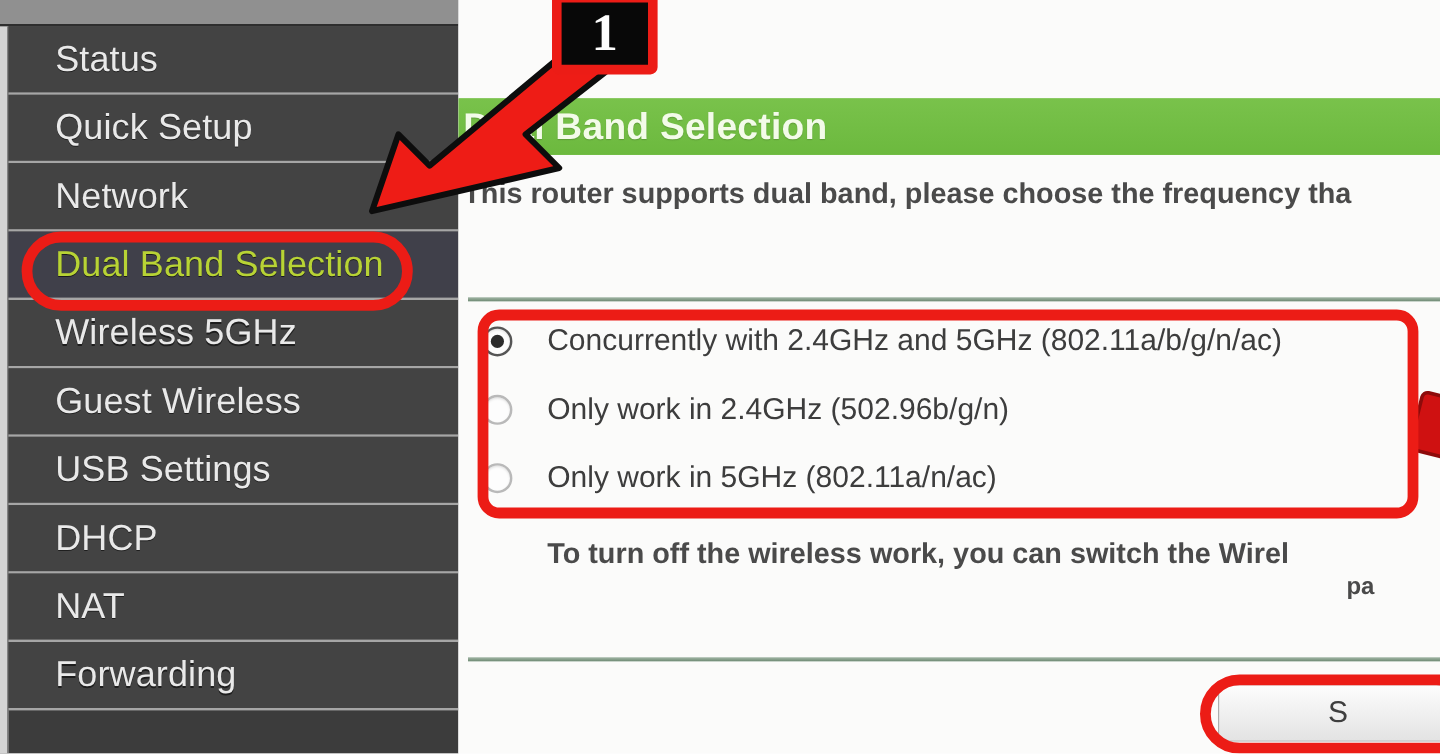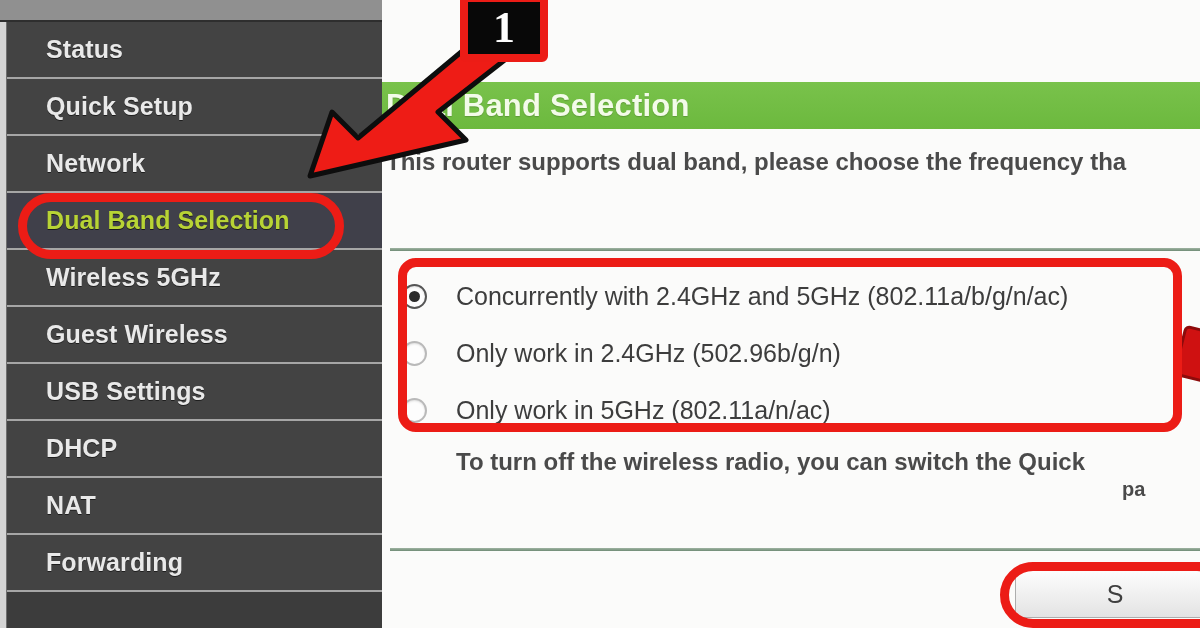--- a/index.html
+++ b/index.html
@@ -62,22 +62,22 @@
     position: relative;
     height: 57px;
     box-sizing: border-box;
     border-bottom: 2px solid #a6a6a6;
     background: #434343;
     display: flex;
     align-items: center;
     padding-left: 39px;
   }
   .nav-item .nav-label {
-    font-size: 25px;
-    font-weight: bold;
+    font-size: 30px;
+    font-weight: normal;
     color: #e9e9e9;
     letter-spacing: 0.1px;
     text-shadow: 0 1px 0 rgba(0,0,0,0.55);
     white-space: nowrap;
   }
   .nav-item.active {
     background: #40404a;
   }
   .nav-item.active .nav-label {
     color: #b8d335;
@@ -142,21 +142,21 @@
     height: 3px;
     background: #7e9c84;
     background-image: linear-gradient(to bottom, #9fb3a2 0%, #6f8b75 100%);
   }
   #divider-top { top: 248px; }
   #divider-bottom { top: 548px; }
 
   
   .option-group {
     position: absolute;
-    left: 14px; top: 268px;
+    left: 14px; top: 256px;
     width: 790px;
   }
   .option-row {
     display: flex;
     align-items: center;
     height: 57px;
   }
   .radio {
     width: 25px;
     height: 25px;
@@ -348,21 +348,21 @@
         <div class="option-row">
           <span class="radio"></span>
           <span class="option-label">Only work in 2.4GHz (502.96b/g/n)</span>
         </div>
         <div class="option-row">
           <span class="radio"></span>
           <span class="option-label">Only work in 5GHz (802.11a/n/ac)</span>
         </div>
       </div>
 
-    <div class="note-line1">To turn off the wireless radio, you can switch the Quick</div>
+    <div class="note-line1">To turn off the wireless work, you can switch the Wirel</div>
     <div class="note-line2">pa</div>
 
     <div class="divider" id="divider-bottom"></div>
   </div>
 
   <div class="save-button">S</div>
   <div class="save-highlight-oval"></div>
 
   <div class="radio-highlight-box"></div>
 

